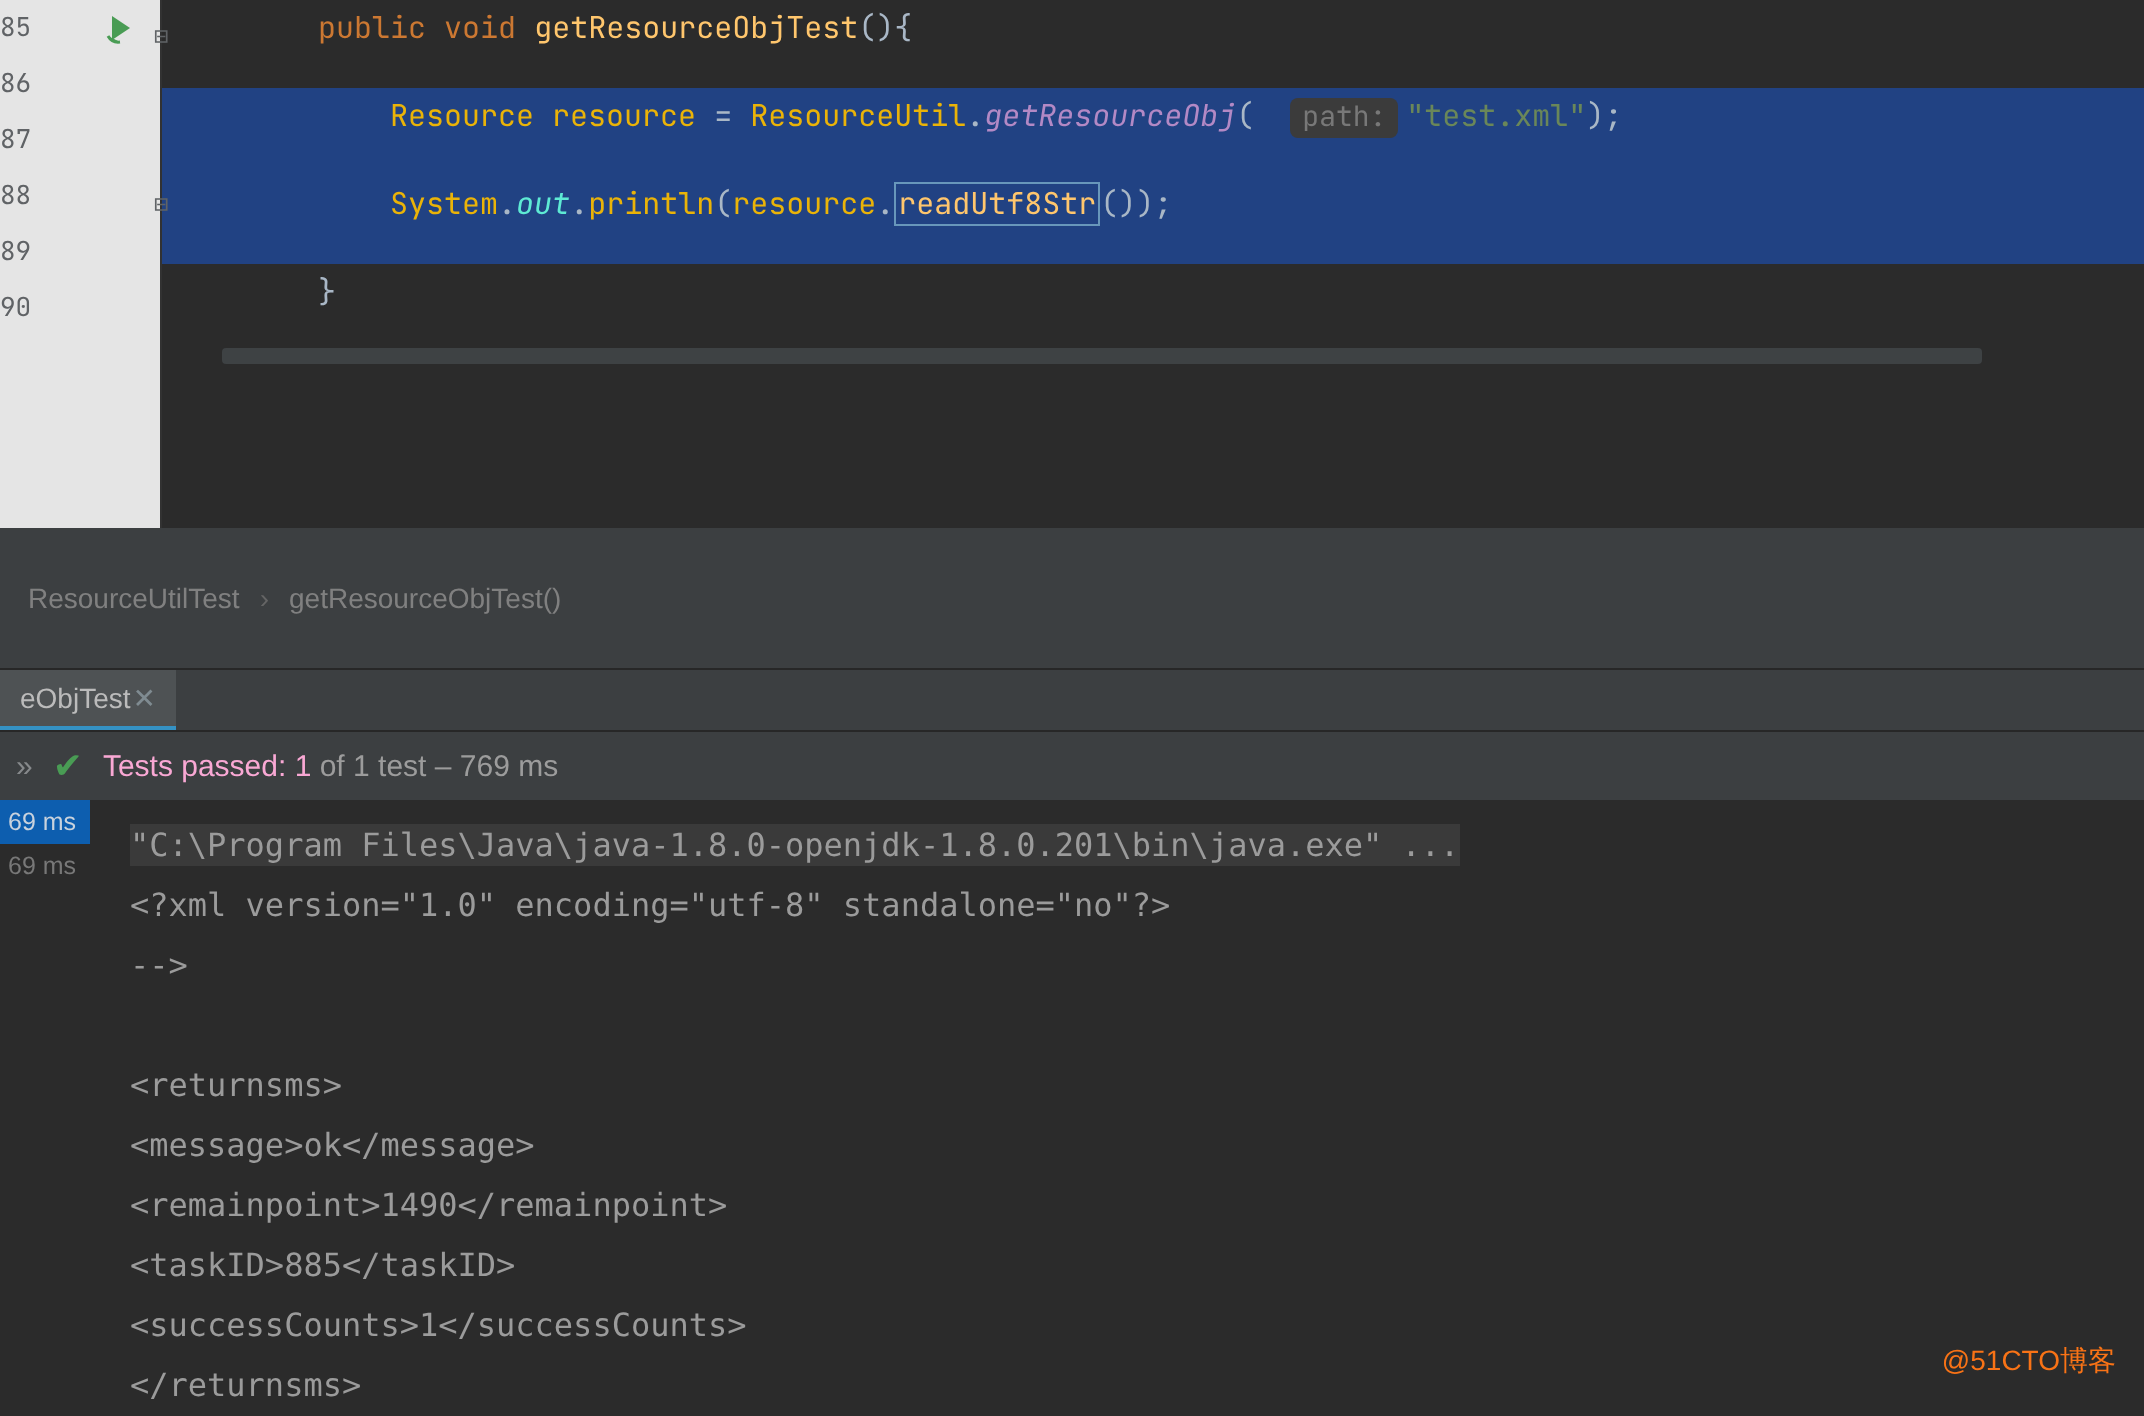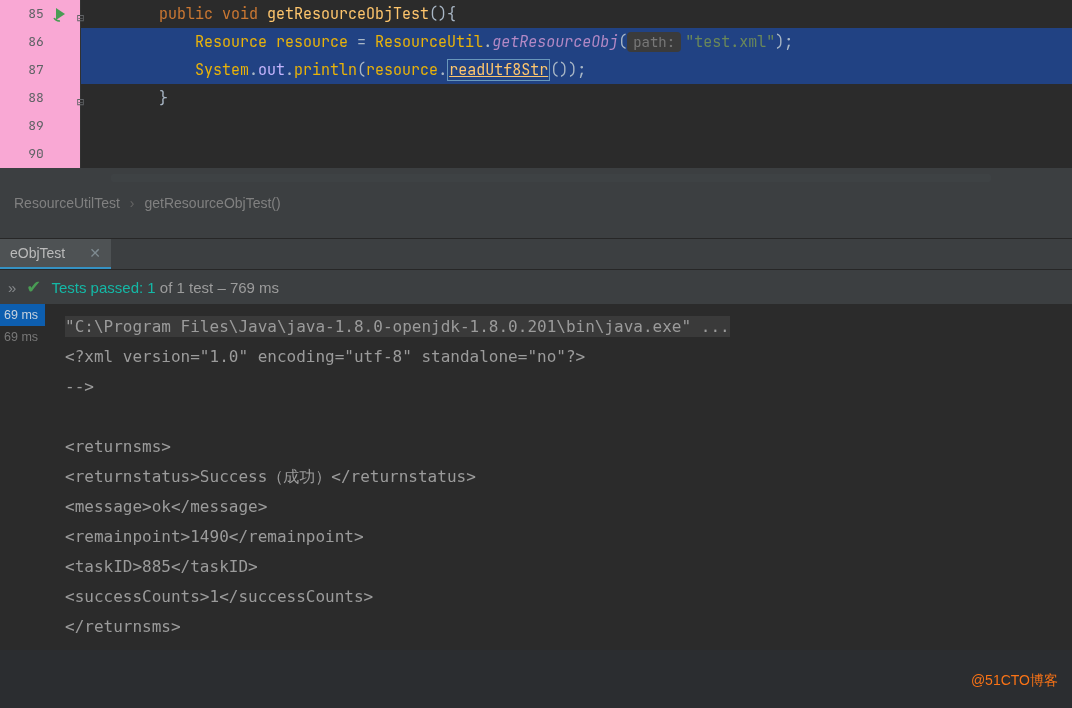--- a/index.html
+++ b/index.html
@@ -11,69 +11,69 @@
   color: #bcbec4;
   overflow: hidden;
   position: relative;
 }
 .editor-area {
   display: flex;
   background: #2b2b2b;
 }
 .gutter {
   width: 80px;
-  background: #f9a8d4;
-  text-align: center;
+  background: #e5e5e5;
+  text-align: left;
   color: #606366;
   font-size: 13px;
   line-height: 28px;
   padding-right: 8px;
   flex-shrink: 0;
 }
 .gutter .ln { height: 28px; position: relative; }
 .gutter .run-icon {
   position: absolute;
   left: 52px; top: 4px;
   color: #499c54;
 }
 .code-panel {
   flex: 1;
   position: relative;
   line-height: 28px;
   border-left: 1px solid #323232;
 }
-.code-line { height: 28px; white-space: pre; padding-left: 6px; }
+.code-line { height: 44px; white-space: pre; padding-left: 6px; }
 .fold-marks {
   position: absolute;
   left: -4px; top: 0;
   height: 100%;
   color: #606366;
   font-size: 12px;
 }
 .fold-marks .fm { position: absolute; left: 0; }
 .sel { background: #214283; }
 .kw { color: #cc7832; }
 .type { color: #eab308; }
 .method { color: #ffc66d; }
 .methoddef { color: #ffc66d; }
-.field-static { color: #c4b5fd; }
+.field-static { color: #5eead4; font-style: italic; }
 .staticm { color: #b389c5; font-style: italic; }
 .str { color: #6a8759; }
 .punct { color: #a9b7c6; }
 .op { color: #a9b7c6; }
 .hint {
   background: #3b3b3b;
   color: #787878;
   border-radius: 4px;
   padding: 1px 6px;
-  margin: 0 4px 0 0;
+  margin: 0 4px 0 18px;
   font-style: normal;
   font-size: 14px;
 }
-.boxed { border: 1px solid #6897bb; padding: 0 1px; text-decoration: underline; }
+.boxed { border: 1px solid #6897bb; padding: 0 1px; }
 .slim-bar {
   position: absolute;
   background: #3e4244;
   height: 8px;
   border-radius: 2px;
 }
 .breadcrumbs {
   background: #3c3f41;
   color: #808080;
   font-family: "Segoe UI", sans-serif;
@@ -90,38 +90,38 @@
   display: flex;
   font-family: "Segoe UI", sans-serif;
   font-size: 14px;
 }
 .tool-tab {
   background: #4e5254;
   color: #bbbbbb;
   padding: 6px 10px;
   display: flex;
   align-items: center;
-  gap: 24px;
+  gap: 1px;
   border-bottom: 2px solid #3592c4;
 }
 .tool-tab .close { color: #7f8b91; cursor: pointer; }
 .status-row {
   background: #3c3f41;
   border-top: 1px solid #272727;
   display: flex;
   align-items: center;
   gap: 10px;
   padding: 6px 8px;
   font-family: "Segoe UI", sans-serif;
   font-size: 15px;
   color: #9c9c9c;
 }
 .status-row .chev { color: #86898b; }
 .status-row .check { color: #499c54; font-size: 18px; }
-.status-row .bold { color: #14b8a6; }
+.status-row .bold { color: #f9a8d4; }
 .run-body { display: flex; background: #2b2b2b; }
 .tree-col {
   width: 45px;
   text-align: left;
   font-size: 12.5px;
   font-family: "Segoe UI", sans-serif;
   color: #787878;
 }
 .tree-col .t1 { background: #0d5eaf; color: #c8d2dd; padding: 4px 4px; }
 .tree-col .t2 { padding: 4px 4px; }
@@ -209,21 +209,20 @@
     <div class="t1">69 ms</div>
     <div class="t2">69 ms</div>
   </div>
   <div class="console">
     <div><span class="cmdline">"C:\Program Files\Java\java-1.8.0-openjdk-1.8.0.201\bin\java.exe" ...</span></div>
     <div id="console-lines">
         <div>&lt;?xml version="1.0" encoding="utf-8" standalone="no"?&gt;</div>
         <div>--&gt;</div>
         <div>&nbsp;</div>
         <div>&lt;returnsms&gt;</div>
-        <div>&lt;returnstatus&gt;Success（成功）&lt;/returnstatus&gt;</div>
         <div>&lt;message&gt;ok&lt;/message&gt;</div>
         <div>&lt;remainpoint&gt;1490&lt;/remainpoint&gt;</div>
         <div>&lt;taskID&gt;885&lt;/taskID&gt;</div>
         <div>&lt;successCounts&gt;1&lt;/successCounts&gt;</div>
         <div>&lt;/returnsms&gt;</div>
       </div>
   </div>
 </div>
 
 <div class="watermark">@51CTO博客</div>

